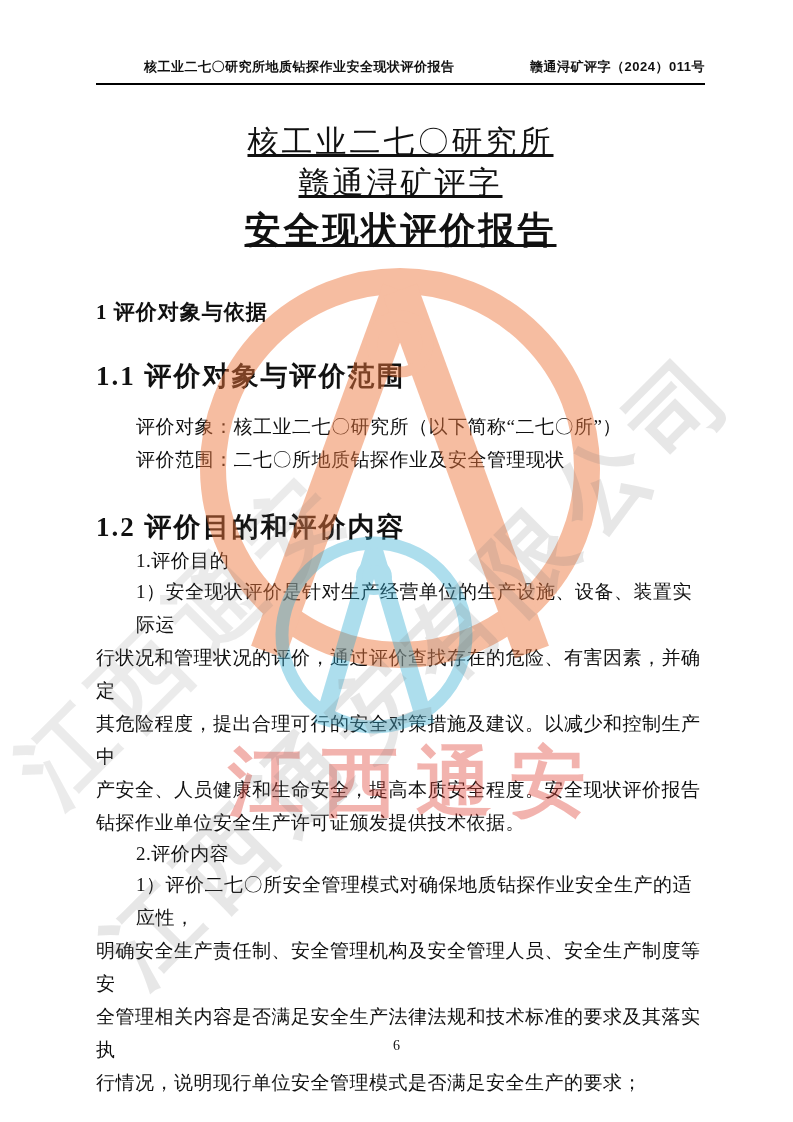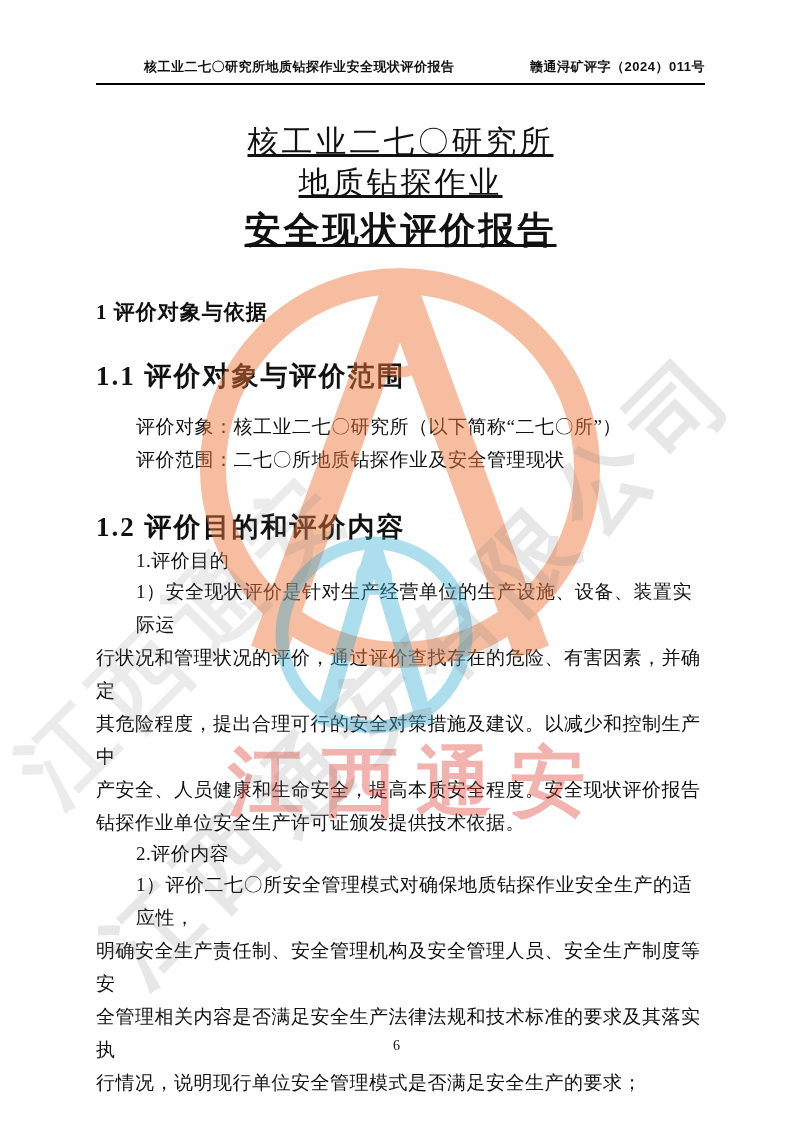--- a/index.html
+++ b/index.html
@@ -57,21 +57,21 @@
 
   <div class="content">
 
     <div class="hdr">
       <span class="hdr-left">核工业二七〇研究所地质钻探作业安全现状评价报告</span>
       <span class="hdr-right">赣通浔矿评字（2024）011号</span>
     </div>
 
     <div class="titleblock">
       <div class="t-serif">核工业二七〇研究所</div>
-      <div class="t-serif">地质钻探作业</div>
+      <div class="t-serif">赣通浔矿评字</div>
       <div class="t-bold">安全现状评价报告</div>
     </div>
 
     <div class="h-l1">1 评价对象与依据</div>
 
     <div class="h-l2">1.1 评价对象与评价范围</div>
     <div class="bline indent gap8">评价对象：核工业二七〇研究所（以下简称“二七〇所”）</div>
     <div class="bline indent">评价范围：二七〇所地质钻探作业及安全管理现状</div>
 
     <div class="h-l2">1.2 评价目的和评价内容</div>

